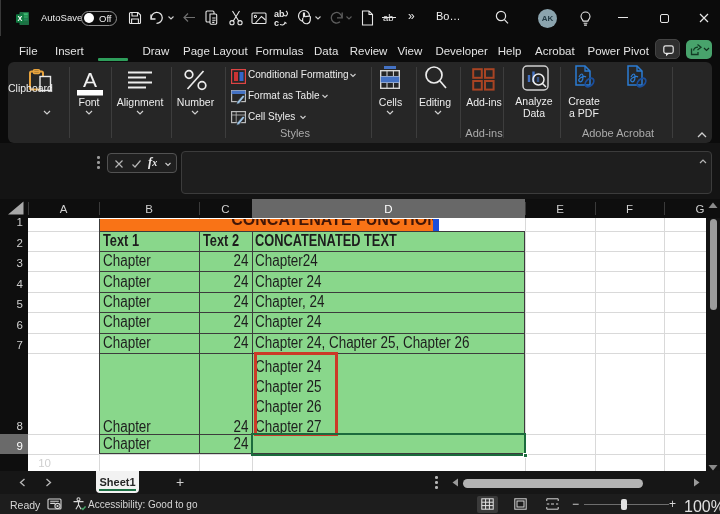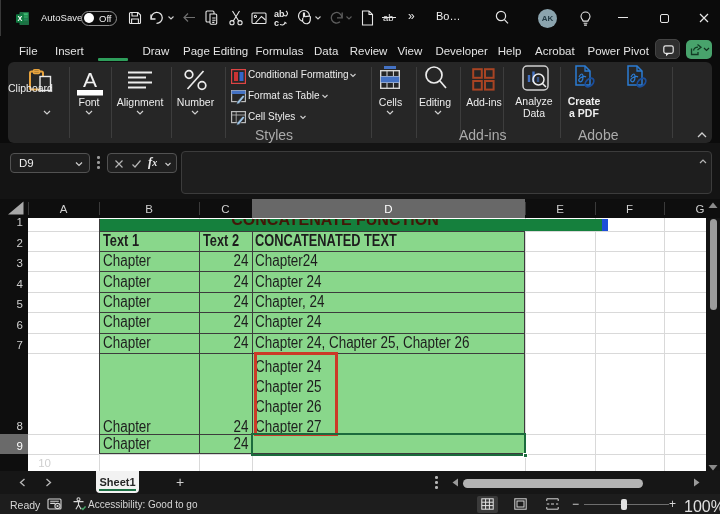--- a/index.html
+++ b/index.html
@@ -2,21 +2,21 @@
 <html><head>
 <meta charset="utf-8">
 <style>
   * { margin:0; padding:0; box-sizing:border-box; }
   html,body { width:720px; height:514px; overflow:hidden; background:#0b0b0b;
     font-family:"Liberation Sans", sans-serif; -webkit-font-smoothing:antialiased; }
   .abs { position:absolute; }
   #stage { position:relative; width:720px; height:514px; background:#0b0b0b; will-change:transform; overflow:hidden; }
   .sep { top:5px; width:1px; height:71px; background:#3d3d3d; }
   .glabel { font-size:10.5px; color:#ededed; text-align:center; }
-  .gbot { font-size:14px; color:#ababab; text-align:left; }
+  .gbot { font-size:11px; color:#ababab; text-align:center; }
   .colh { top:0; height:19px; line-height:20px; text-align:center; font-size:11.5px; color:#cfcfcf; }
   .hsep { top:3px; width:1px; height:13px; background:#3a3a3a; }
   .rowh { left:0; width:28px; color:#cfcfcf; font-size:11.5px; text-align:right; padding-right:5px;
           display:flex; align-items:flex-end; justify-content:flex-end; padding-bottom:2px; }
   .vgl { top:19px; width:1px; height:253px; background:#d9d9d9; }
   .hgl { left:28px; width:677.5px; height:1px; background:#d9d9d9; }
   .gv  { top:31.5px; width:1px; height:223.9px; background:#3c3c3c; }
   .gh  { left:99px; width:426px; height:1px; background:#3c3c3c; }
   .ct  { font-size:16px; line-height:16px; color:#1d1d1d; white-space:nowrap;
          transform:scaleX(0.84); transform-origin:0 0; }
@@ -134,21 +134,21 @@
         <path d="M1 1 L9 9 M9 1 L1 9"></path>
       </svg>
   </div>
 
   <div class="abs" id="tabrow" style="left:0;top:36px;width:720px;height:28px;font-size:11.5px;color:#e3e3e3;">
     <div class="abs" style="left:19px;top:9px;">File</div>
     <div class="abs" style="left:55px;top:9px;">Insert</div>
     <div class="abs" style="left:97.5px;top:9px;font-weight:bold;color:#fff;margin-top:32px;">Home</div>
     <div class="abs" style="left:97.5px;top:22px;width:30px;height:2.5px;background:#2e9e5b;border-radius:1px;"></div>
     <div class="abs" style="left:142.4px;top:9px;">Draw</div>
-    <div class="abs" style="left:183px;top:9px;">Page Editing</div>
+    <div class="abs" style="left:183px;top:9px;">Page Layout</div>
     <div class="abs" style="left:255.5px;top:9px;text-align:right;">Formulas</div>
     <div class="abs" style="left:314px;top:9px;">Data</div>
     <div class="abs" style="left:349.7px;top:9px;">Review</div>
     <div class="abs" style="left:397.6px;top:9px;">View</div>
     <div class="abs" style="left:435.4px;top:9px;">Developer</div>
     <div class="abs" style="left:497.7px;top:9px;">Help</div>
     <div class="abs" style="left:535px;top:9px;">Acrobat</div>
     <div class="abs" style="left:587.5px;top:9px;">Power Pivot</div>
 
     <div class="abs" style="left:655px;top:3px;width:25px;height:20px;background:#2f2f2f;border:1px solid #444;border-radius:5px;">
@@ -285,43 +285,37 @@
       <path d="M20.5 18.5 L24 22" stroke="#ececec" stroke-width="1.5"></path>
     </svg>
     <div class="abs glabel" style="left:495px;top:33px;width:62px;line-height:12px;">Analyze<br>Data</div>
 
     <svg class="abs" style="left:564px;top:3px;" width="25" height="25" viewBox="0 0 25 25" fill="none">
       <path d="M4 1 H13 L18 6 V20 H4 Z" stroke="#2b7cd3" stroke-width="1.5"></path>
       <path d="M13 1 V6 H18" stroke="#2b7cd3" stroke-width="1.3"></path>
       <path d="M7 12 c2-4 4-4 4 0 s-2 6 -4 4 5-6 7-4" stroke="#2b7cd3" stroke-width="1.2"></path>
       <ellipse cx="17.5" cy="17.5" rx="5" ry="3.4" transform="rotate(-45 17.5 17.5)" stroke="#1b4f9c" stroke-width="1.8"></ellipse>
     </svg>
-    <div class="abs glabel" style="left:545px;top:33px;width:62px;line-height:12px;font-weight:bold;">Create<br>a PDF</div>
+    <div class="abs glabel" style="left:545px;top:33px;width:62px;line-height:12px;">Create<br>a PDF</div>
 
     <svg class="abs" style="left:616px;top:3px;" width="25" height="25" viewBox="0 0 25 25" fill="none">
       <path d="M4 1 H13 L18 6 V20 H4 Z" stroke="#2b7cd3" stroke-width="1.5"></path>
       <path d="M13 1 V6 H18" stroke="#2b7cd3" stroke-width="1.3"></path>
       <path d="M7 12 c2-4 4-4 4 0 s-2 6 -4 4 5-6 7-4" stroke="#2b7cd3" stroke-width="1.2"></path>
       <ellipse cx="17.5" cy="17.5" rx="5" ry="3.4" transform="rotate(-45 17.5 17.5)" stroke="#1b4f9c" stroke-width="1.8"></ellipse>
     </svg>
     <div class="abs gbot" style="left:570px;top:65px;width:80px;">Adobe Acrobat</div>
 
     <svg class="abs" style="left:688px;top:69px;" width="12" height="8" viewBox="0 0 12 8">
         <path d="M2 6 L6 2 L10 6" fill="none" stroke="#cfcfcf" stroke-width="1.3"></path>
       </svg>
   </div>
 
   <div class="abs" id="fbar" style="left:0;top:143px;width:720px;height:56px;background:#141414;">
 
-    <div class="abs" style="left:10px;top:10px;width:80px;height:20px;background:#1f1f1f;border:1px solid #525252;border-radius:4px;">
-      <div class="abs" style="left:8px;top:3px;font-size:11.5px;color:#ececec;">D9</div>
-      <svg class="abs" style="left:63px;top:7px;" width="10" height="7" viewBox="0 0 10 7">
-          <path d="M2 1.5 L5 4.5 L8 1.5" fill="none" stroke="#cfcfcf" stroke-width="1.2"></path>
-        </svg>
-    </div>
 
     <div class="abs" style="left:97px;top:13px;width:2.5px;height:2.5px;background:#9a9a9a;border-radius:50%;"></div>
     <div class="abs" style="left:97px;top:18px;width:2.5px;height:2.5px;background:#9a9a9a;border-radius:50%;"></div>
     <div class="abs" style="left:97px;top:23px;width:2.5px;height:2.5px;background:#9a9a9a;border-radius:50%;"></div>
 
     <div class="abs" style="left:107px;top:10px;width:70px;height:20px;background:#1f1f1f;border:1px solid #525252;border-radius:4px;">
       <svg class="abs" style="left:6px;top:5px;" width="10" height="10" viewBox="0 0 10 10" stroke="#b5b5b5" stroke-width="1.2">
           <path d="M1.5 1.5 L8.5 8.5 M8.5 1.5 L1.5 8.5"></path>
         </svg>
       <svg class="abs" style="left:23px;top:5px;" width="11" height="10" viewBox="0 0 11 10" fill="none" stroke="#b5b5b5" stroke-width="1.2">
@@ -372,21 +366,21 @@
     <div class="abs hgl" style="top:31.5px;"></div>
     <div class="abs hgl" style="top:52px;"></div>
     <div class="abs hgl" style="top:72.4px;"></div>
     <div class="abs hgl" style="top:92.8px;"></div>
     <div class="abs hgl" style="top:113.2px;"></div>
     <div class="abs hgl" style="top:133.6px;"></div>
     <div class="abs hgl" style="top:154px;"></div>
     <div class="abs hgl" style="top:235px;"></div>
     <div class="abs hgl" style="top:255.4px;"></div>
 
-    <div class="abs" style="left:99px;top:19.6px;width:509px;height:12px;background:#15803d;border-left:1px solid #3c3c3c;border-right:6px solid #1d4ed8;overflow:hidden;">
+    <div class="abs" style="left:99px;top:19.6px;width:340px;height:12px;background:#f97316;border-left:1px solid #3c3c3c;border-right:6px solid #1d4ed8;overflow:hidden;">
       <div class="abs" style="left:22px;top:-6.2px;width:426px;text-align:center;font-size:16px;line-height:16px;font-weight:bold;color:#431708;">CONCATENATE FUNCTION</div>
     </div>
 
     <div class="abs" style="left:99px;top:31.5px;width:426px;height:223.9px;background:#89d78b;border:1px solid #3c3c3c;"></div>
 
     <div class="abs gv" style="left:199px;"></div>
     <div class="abs gv" style="left:252px;"></div>
     <div class="abs gh" style="top:52px;"></div>
     <div class="abs gh" style="top:72.4px;"></div>
     <div class="abs gh" style="top:92.8px;"></div>

